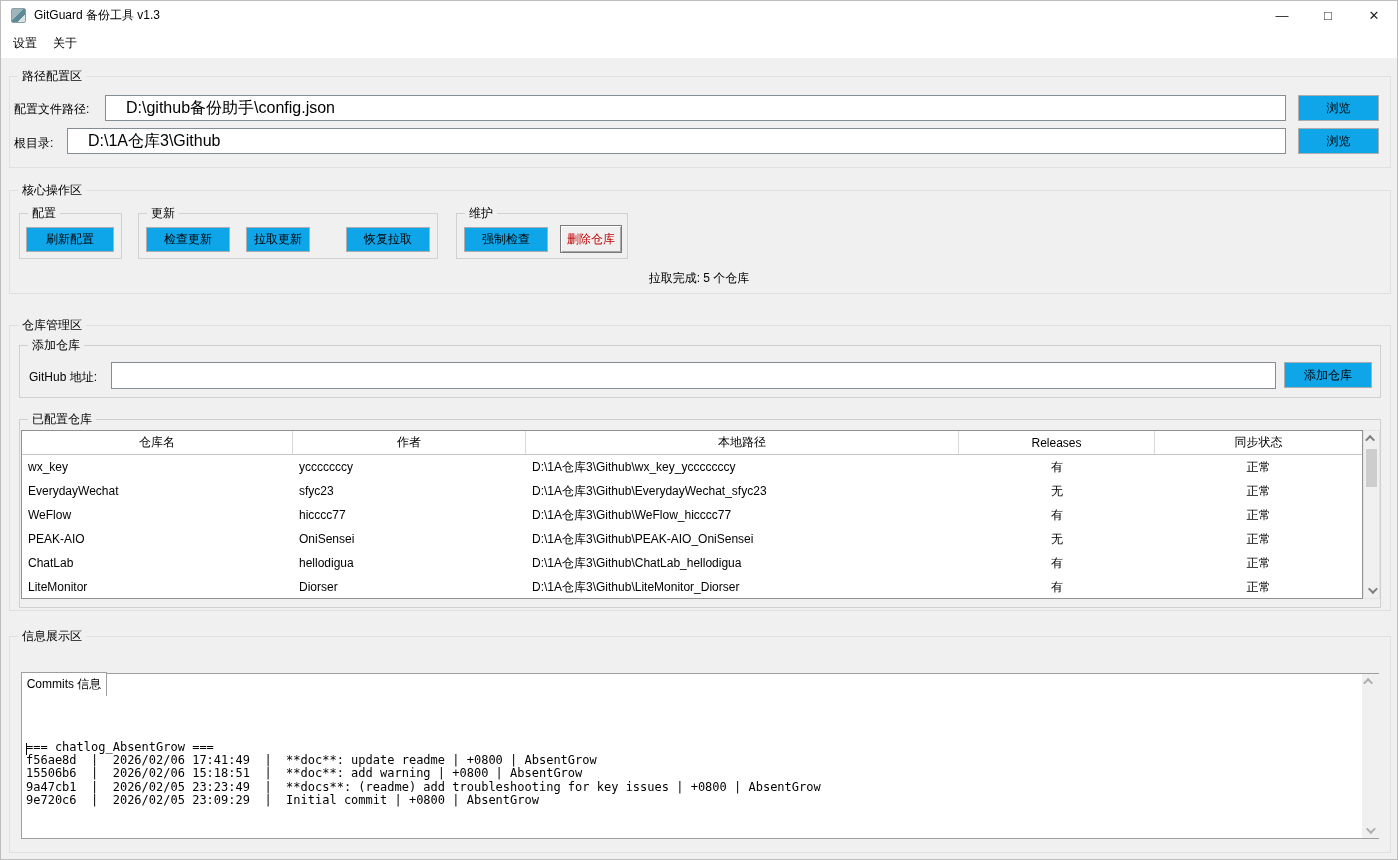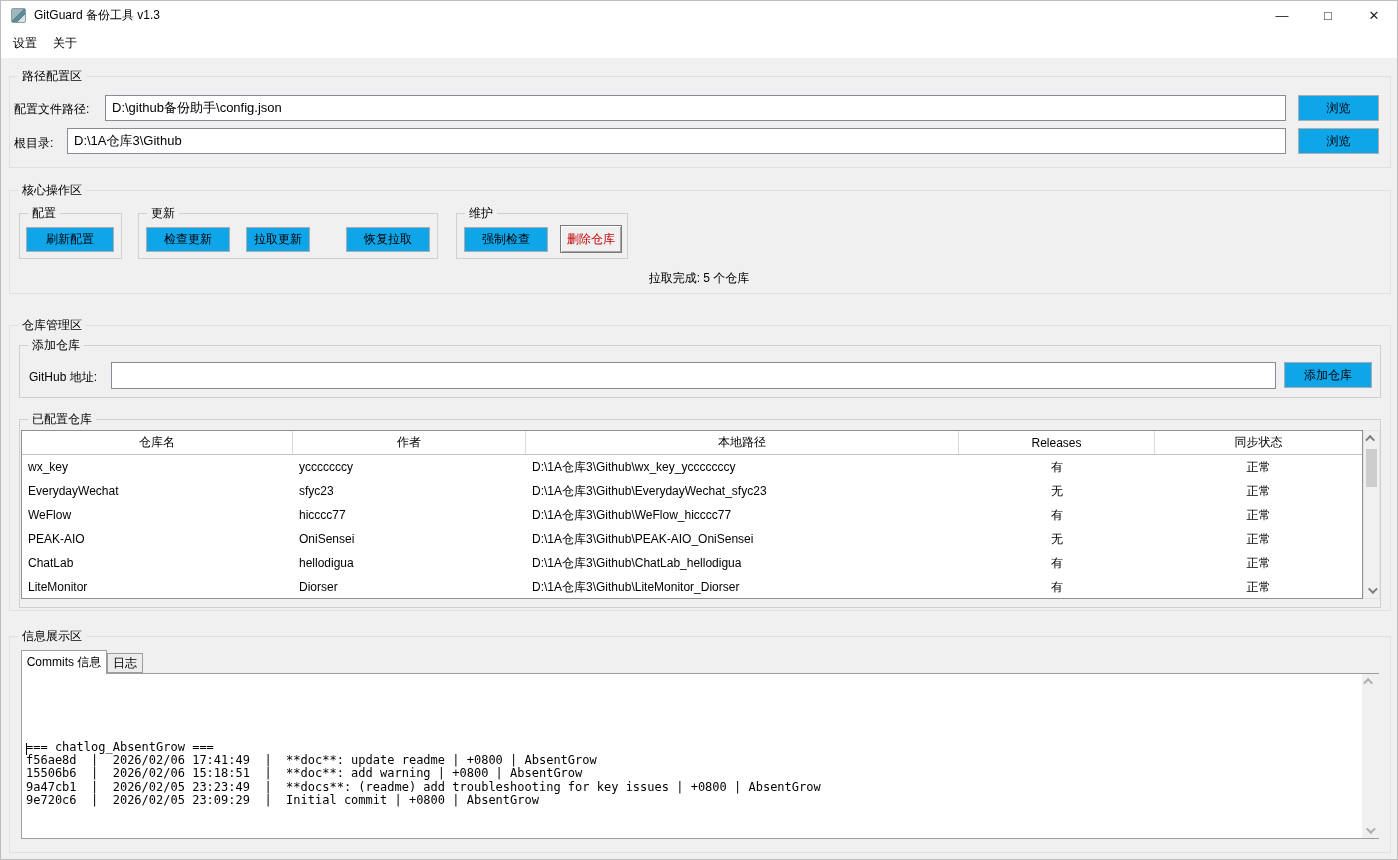--- a/index.html
+++ b/index.html
@@ -20,22 +20,22 @@
   
   .menubar { position:absolute; left:0; top:28px; right:0; height:29px; background:#ffffff; display:flex; align-items:center; padding-left:4px; }
   .menu-item { padding:3px 8px; }
   
   .frame  { position:absolute; border:1px solid #e0e0e0; }
   .group  { position:absolute; border:1px solid #d0d0d0; }
   .frame-label, .group-label {
     position:absolute; top:-8px; left:8px; background:#f0f0f0; padding:0 4px; white-space:nowrap; line-height:14px;
   }
   
-  .tk-entry { position:absolute; background:#ffffff; border:1px solid #858c94; padding:0 6px;
-    font-size:13px; font-family:inherit; color:#000; outline:none; }
+  .tk-entry { position:absolute; background:#ffffff; border:1px solid #858c94; padding:0 20px;
+    font-size:16px; font-family:inherit; color:#000; outline:none; }
   .tk-btn { position:absolute; background:#0ea5e9; border:1px solid #adadad; font-size:12px; font-family:inherit;
     display:flex; align-items:center; justify-content:center; color:#000; }
   .tk-btn.danger { background:#f0f0f0; border:1px solid #7a7a7a; color:#c00000;
     box-shadow:inset 1px 1px 0 #ffffff, inset -1px -1px 0 #a6a6a6; }
   .field-label { position:absolute; white-space:nowrap; }
   .status-label { position:absolute; left:0; right:0; text-align:center; }
   
   .tk-table { position:absolute; background:#ffffff; border:1px solid #919191; }
   .t-head, .t-row { display:grid; grid-template-columns:271px 233px 433px 196px 207px; height:24px; }
   .t-head { border-bottom:1px solid #c5c5c5; }
@@ -45,21 +45,21 @@
   .td.center { justify-content:center; }
   
   .sbar { position:absolute; width:17px; background:#f0f0f0; border:1px solid #e3e3e3; }
   .sbtn { position:absolute; left:0; width:15px; height:15px; display:flex; align-items:center; justify-content:center; }
   .chev { width:7px; height:7px; border-left:2px solid #7e7e7e; border-top:2px solid #7e7e7e; }
   .chev.up   { transform:rotate(45deg) translateY(2px); }
   .chev.down { transform:rotate(225deg) translateY(2px); }
   .chev.light { border-color:#aeaeae; }
   .sthumb { position:absolute; left:2px; width:11px; background:#cdcdcd; }
   
-  .tab { position:absolute; border:1px solid #9e9e9e; display:flex; align-items:center; justify-content:center; }
+  .tab { position:absolute; border:1px solid #9e9e9e; display:flex; align-items:center; justify-content:center;margin-top:22px; }
   .tab.active { background:#ffffff; border-bottom:none; z-index:2; }
   .tab.inactive { background:#ececec; }
   .tk-text { position:absolute; background:#ffffff; border:1px solid #9e9e9e;
     font-family:"DejaVu Sans Mono","Liberation Mono",monospace; font-size:12px; line-height:13.2px;
     padding:1px 0 0 4px; overflow:hidden; white-space:pre; }
   .caret { position:absolute; width:1px; height:12px; background:#000; }
 </style>
 </head>
 <body>
 

